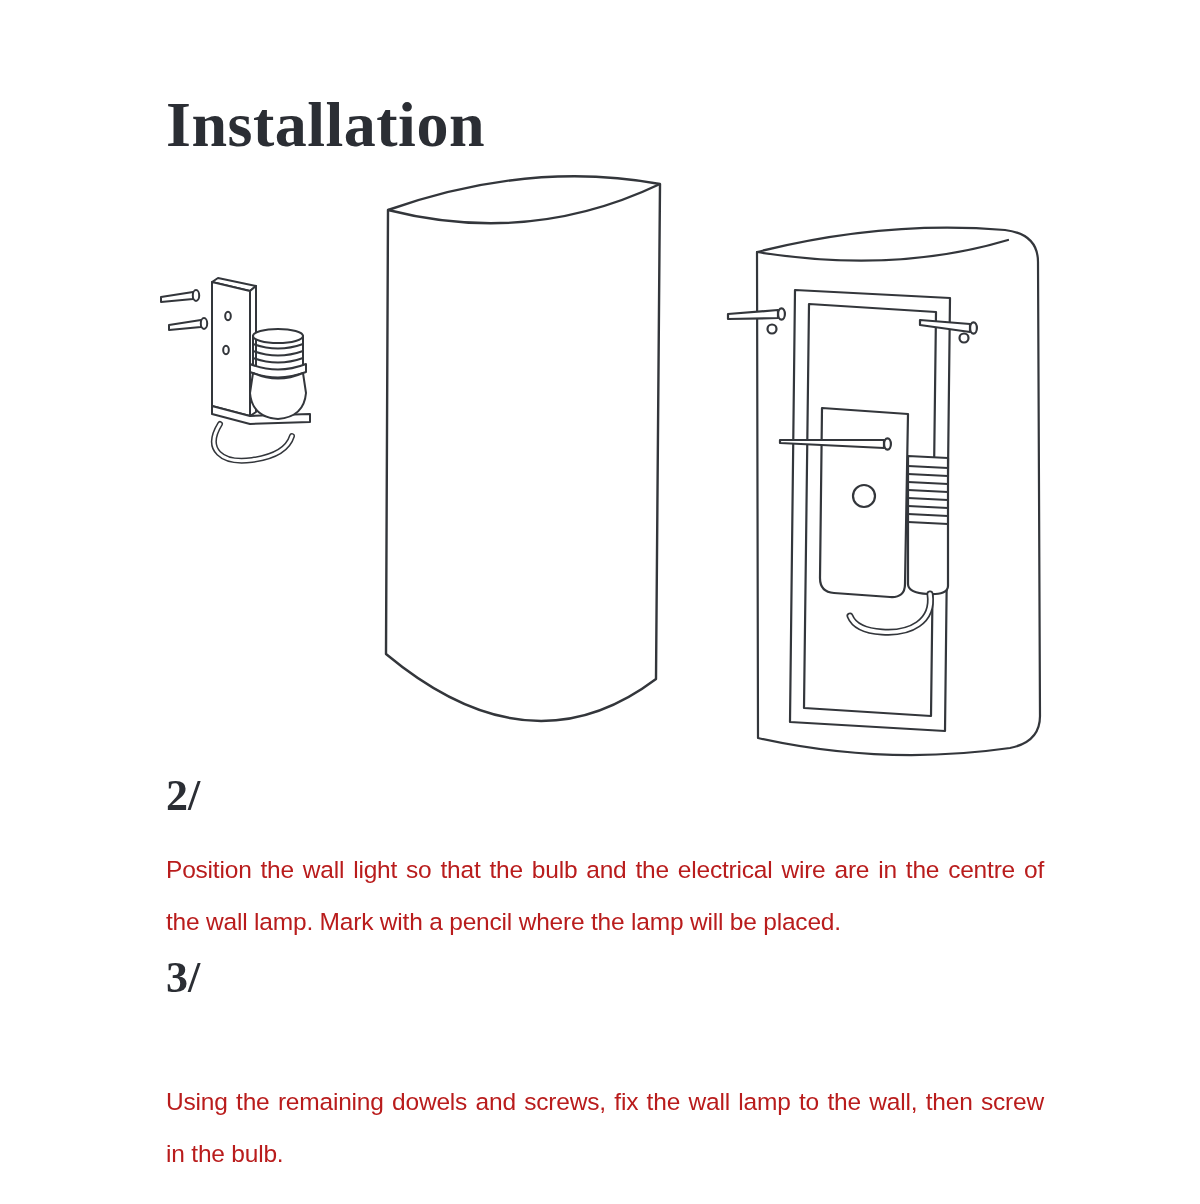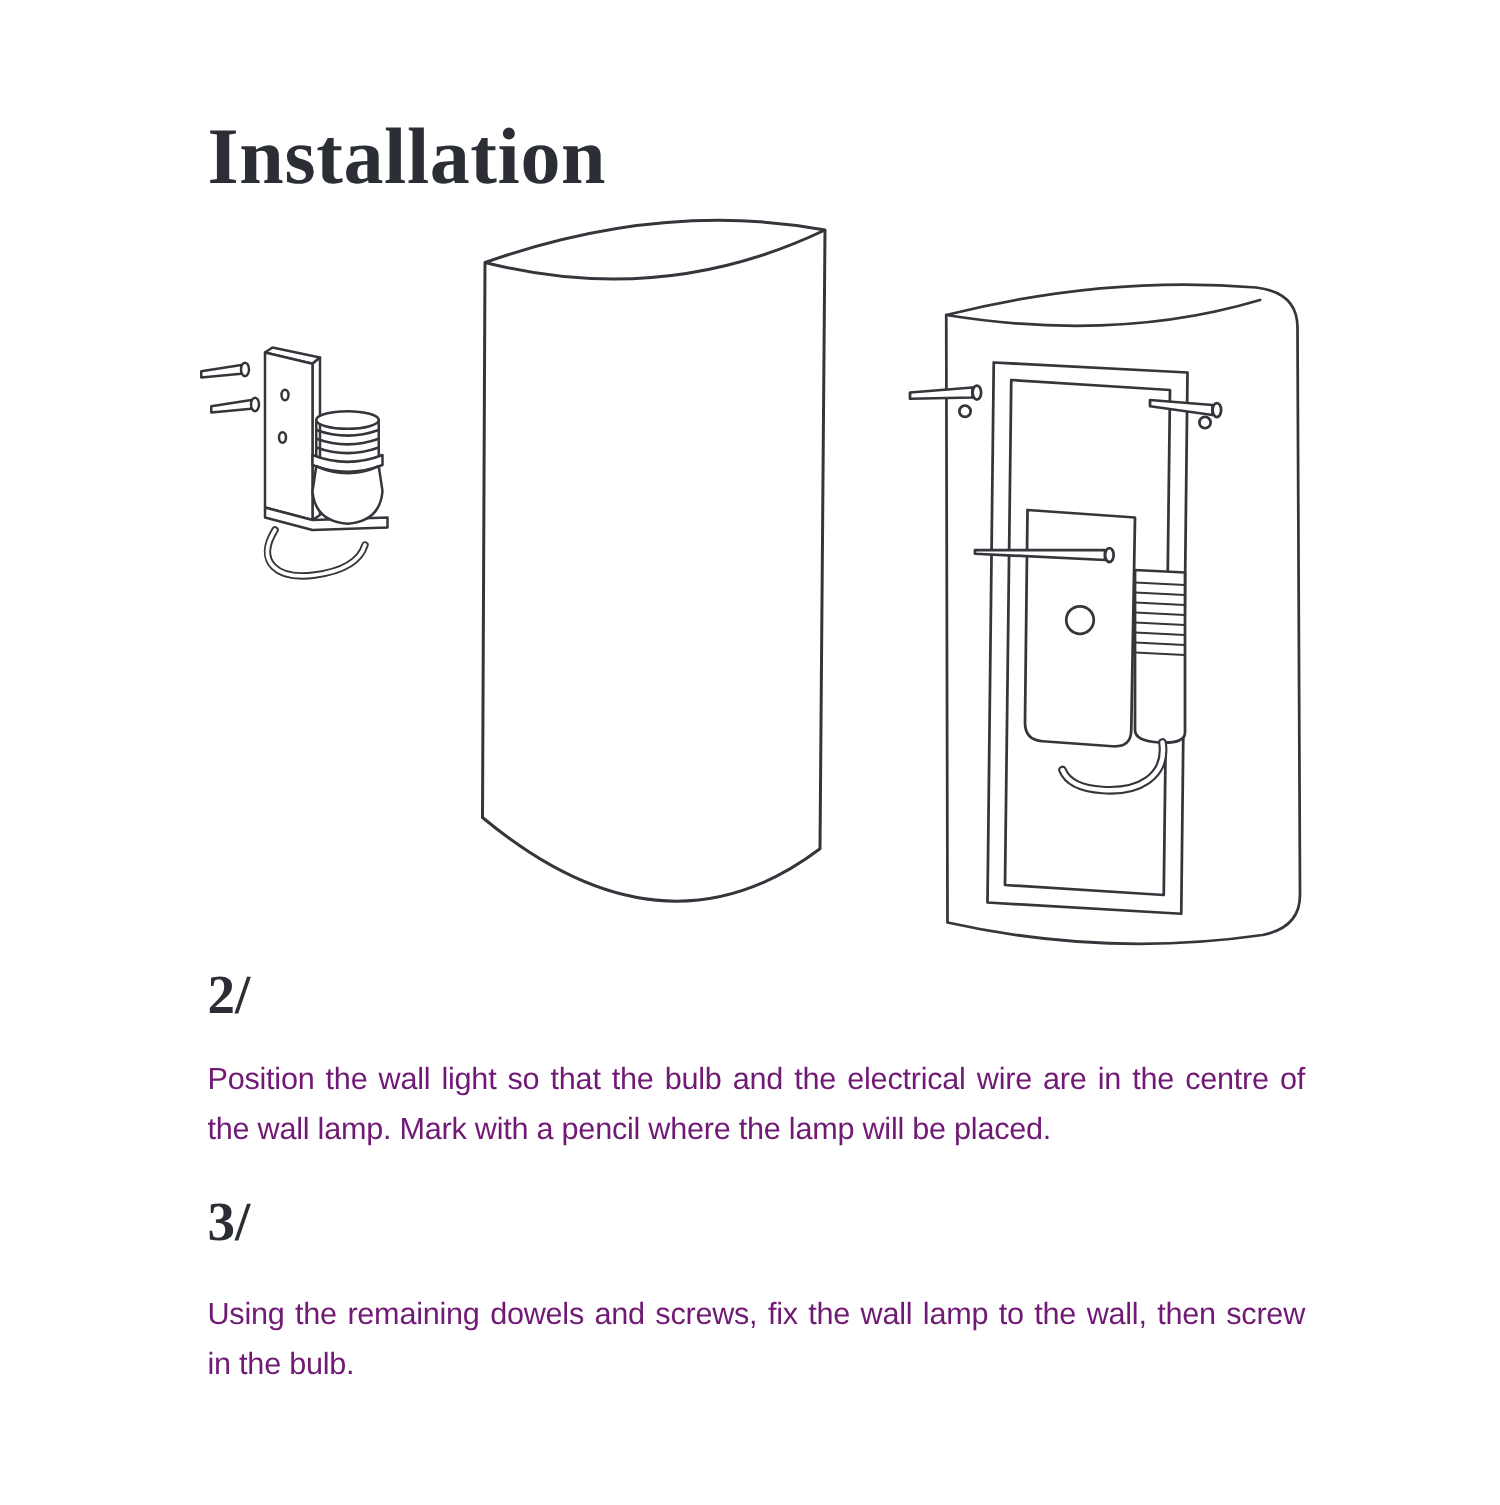--- a/index.html
+++ b/index.html
@@ -36,27 +36,27 @@
     color: #2b2e34;
   }
   .step2-number { top: 770px; }
   .step3-number { top: 952px; }
   .step-text {
     position: absolute;
     left: 166px;
     width: 878px;
     margin: 0;
     font-size: 24.5px;
-    line-height: 40px;
+    line-height: 52px;
     letter-spacing: -0.2px;
     text-align: justify;
-    color: #701a75;
+    color: #b91c1c;
   }
   .step2-text { top: 844px; }
-  .step3-text { top: 1032px; }
+  .step3-text { top: 1076px; }
   svg { display: block; }
 </style>
 </head>
 <body>
 
 <div class="page">
 
   <h1 class="title">Installation</h1>
 
   <svg class="ill ill-bracket" viewBox="0 0 190 215" width="190" height="215">

